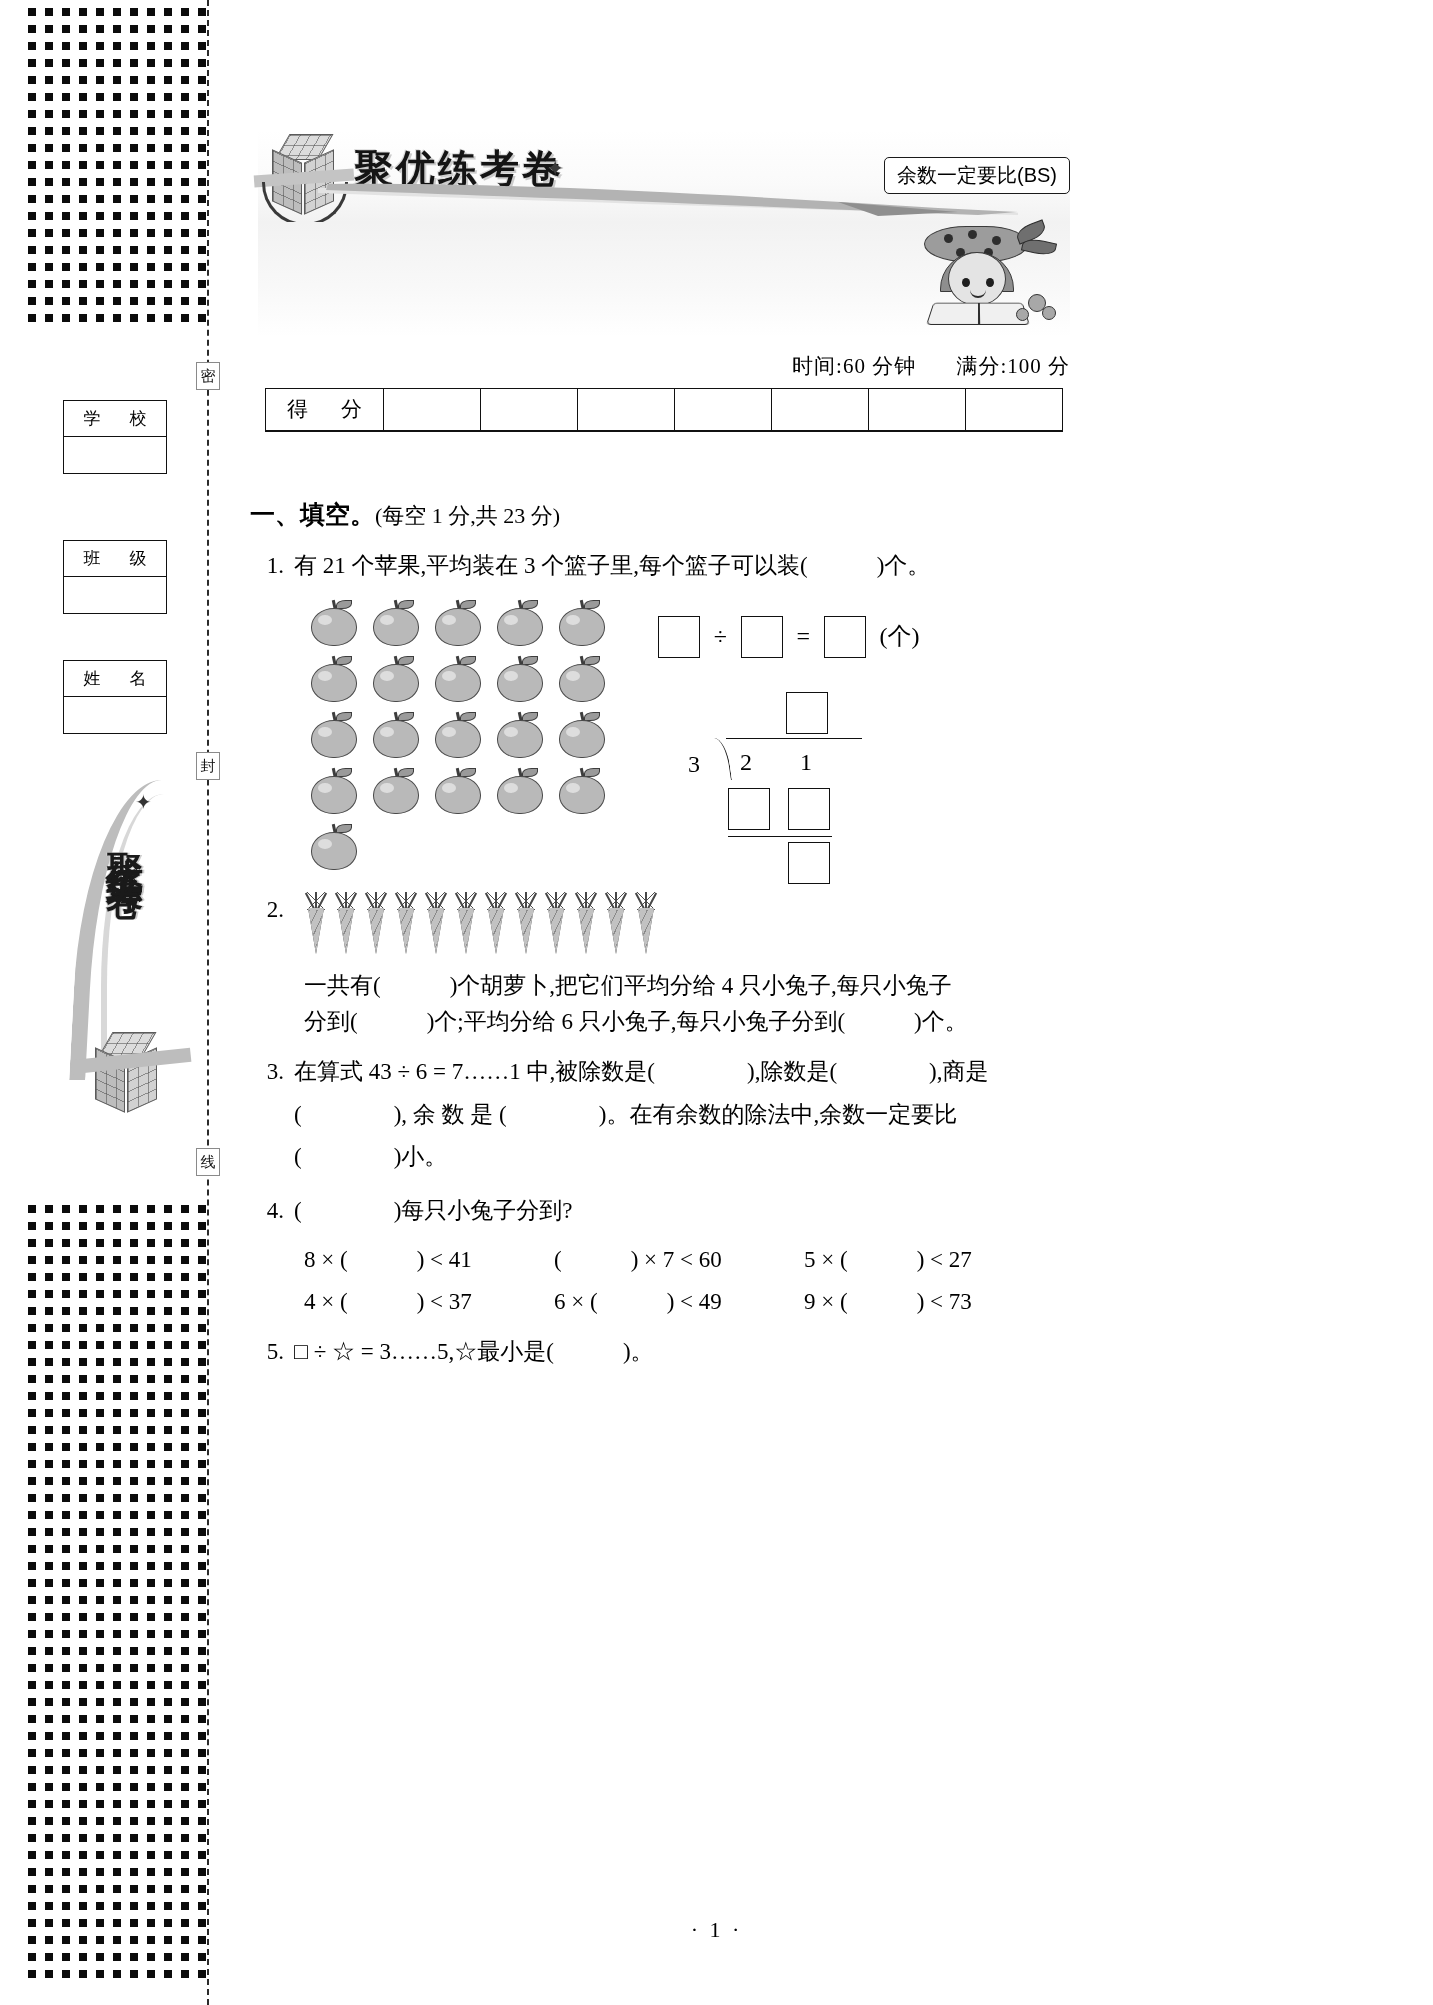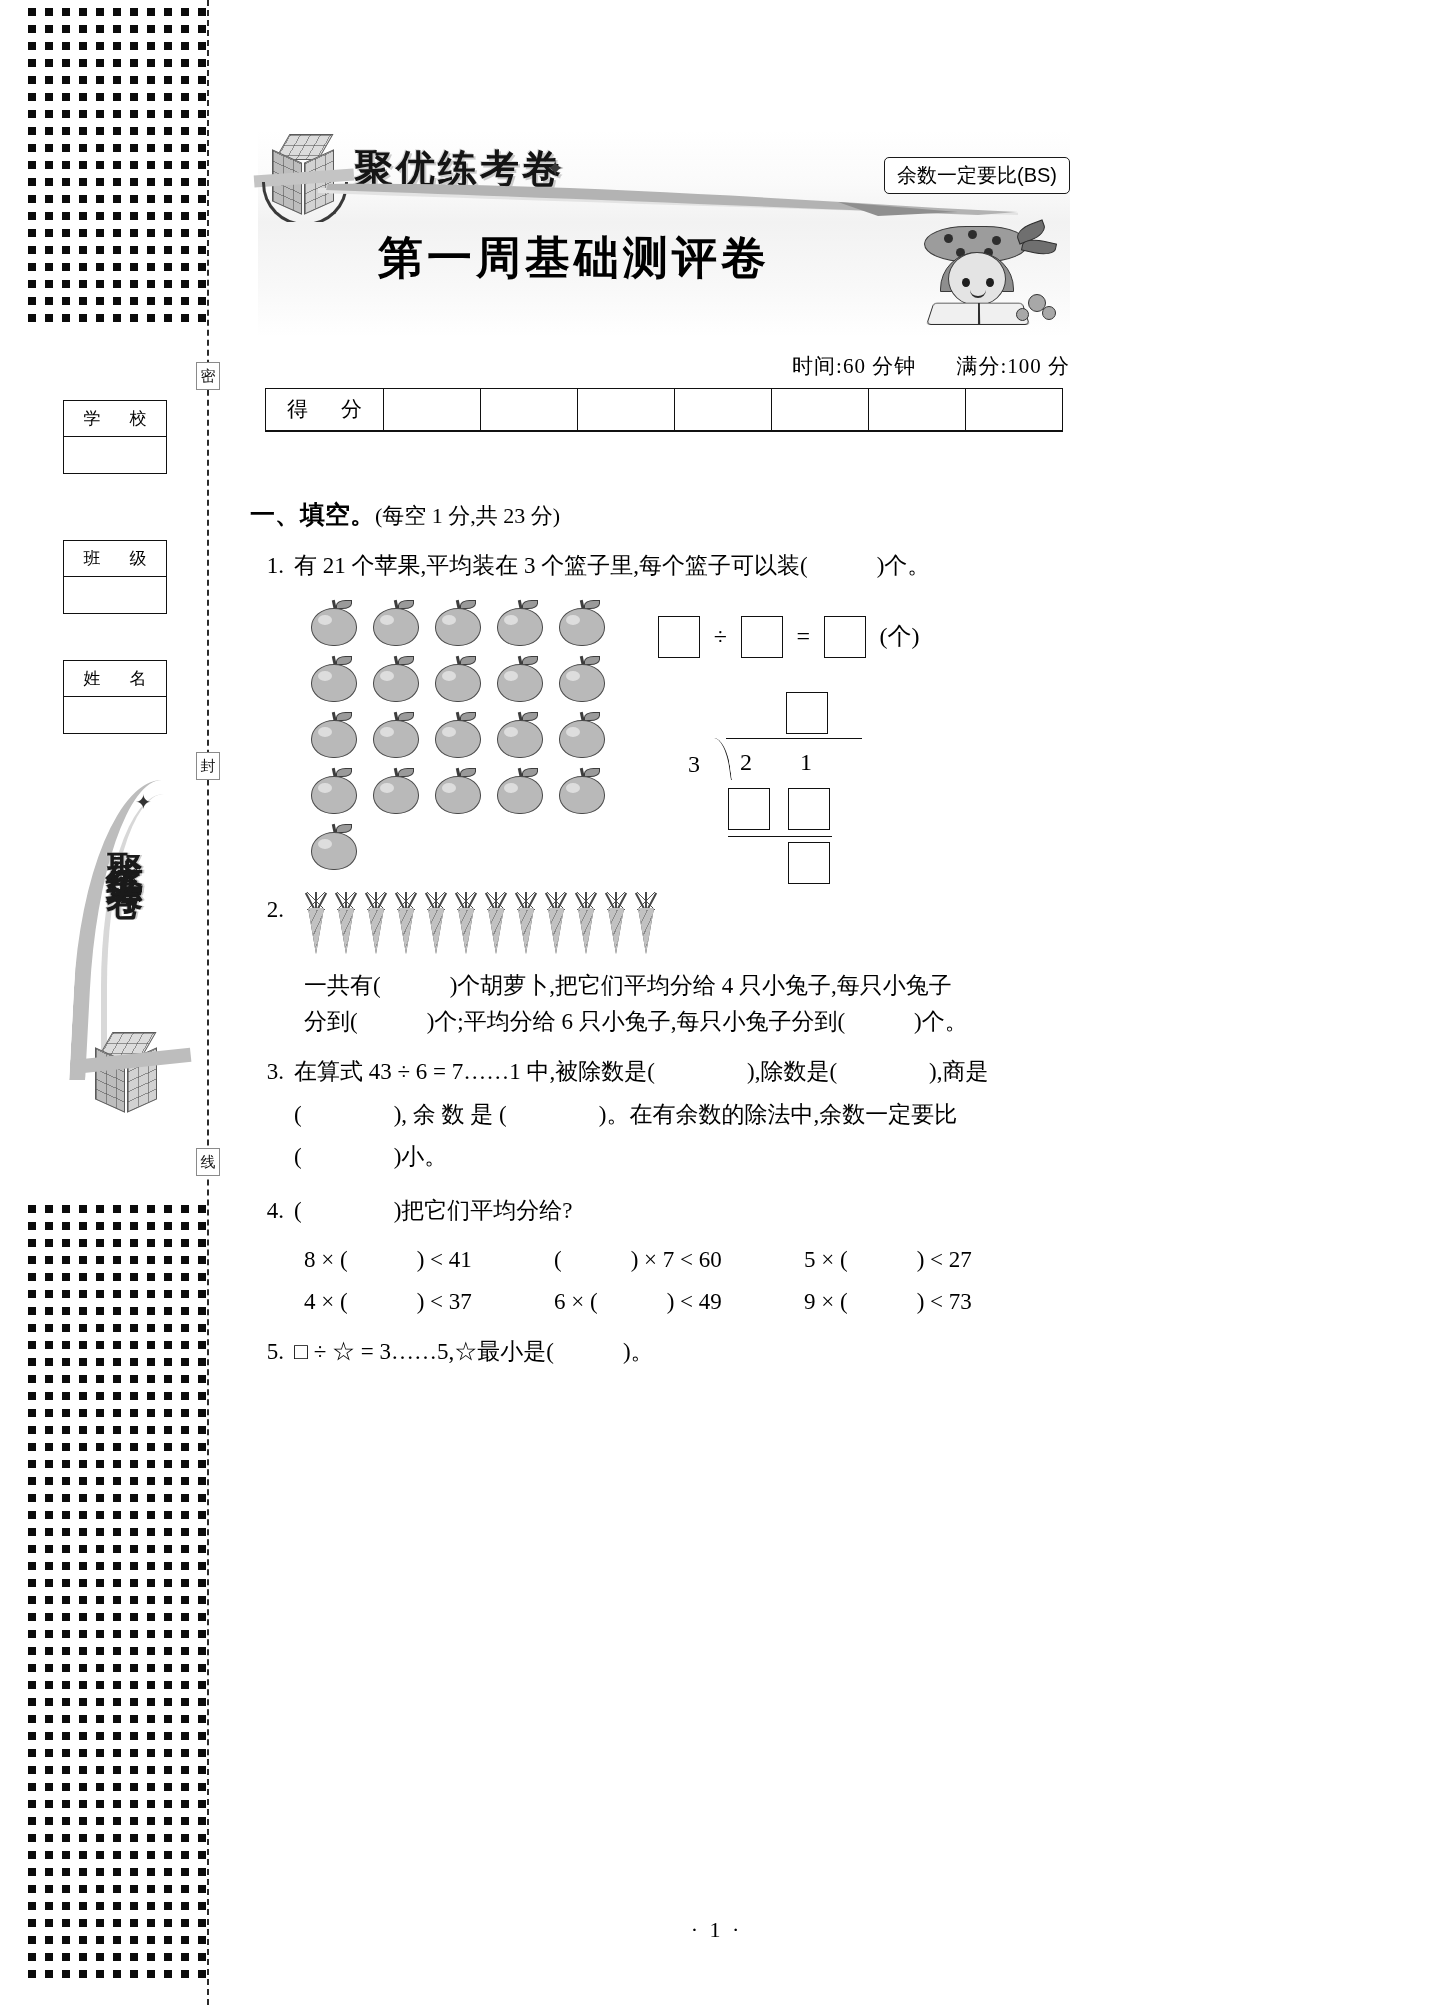--- a/index.html
+++ b/index.html
@@ -1119,21 +1119,20 @@
       <svg width="700" height="34" viewBox="0 0 700 34">
         <path d="M0 6 C160 4 380 14 600 28 L700 31 L700 33 C470 27 200 18 0 11 Z" fill="#e3e3e3"></path>
         <path d="M10 2 C180 0 400 12 620 26 L700 30 L660 33 C430 24 190 14 8 8 Z" fill="#b3b3b3"></path>
         <path d="M520 20 L640 30 L560 34 Z" fill="#8f8f8f"></path>
       </svg>
     </div>
     <div class="grade-badge">余数一定要比(BS)</div>
   </div>
 
   <div class="title-block">
-    <div class="main-title">第一周基础测评卷</div>
     <div class="mascot">
       <div class="hat"></div>
       <div class="hatdot" style="left:48px;top:12px;"></div>
       <div class="hatdot" style="left:72px;top:8px;"></div>
       <div class="hatdot" style="left:96px;top:14px;"></div>
       <div class="hatdot" style="left:60px;top:26px;"></div>
       <div class="hatdot" style="left:88px;top:26px;"></div>
       <div class="leaf" style="left:120px;top:2px;width:30px;height:16px;transform:rotate(-20deg);"></div>
       <div class="leaf" style="left:126px;top:18px;width:34px;height:14px;transform:rotate(12deg);"></div>
       <div class="hair"></div>
@@ -1439,21 +1438,21 @@
       <div class="body">
         <p>在算式 43 ÷ 6 = 7……1 中,被除数是(　　　　),除数是(　　　　),商是</p>
         <p>(　　　　), 余 数 是 (　　　　)。在有余数的除法中,余数一定要比</p>
         <p>(　　　　)小。</p>
       </div>
     </div>
 
     <div class="q" style="margin-top:12px">
       <div class="num">4.</div>
       <div class="body">
-        <p>(　　　　)把它们平均分给?</p>
+        <p>(　　　　)每只小兔子分到?</p>
       </div>
     </div>
     <div class="exprow">
       <div class="cell">8 × (　　　) &lt; 41</div>
       <div class="cell">(　　　) × 7 &lt; 60</div>
       <div class="cell">5 × (　　　) &lt; 27</div>
     </div>
     <div class="exprow">
       <div class="cell">4 × (　　　) &lt; 37</div>
       <div class="cell">6 × (　　　) &lt; 49</div>

